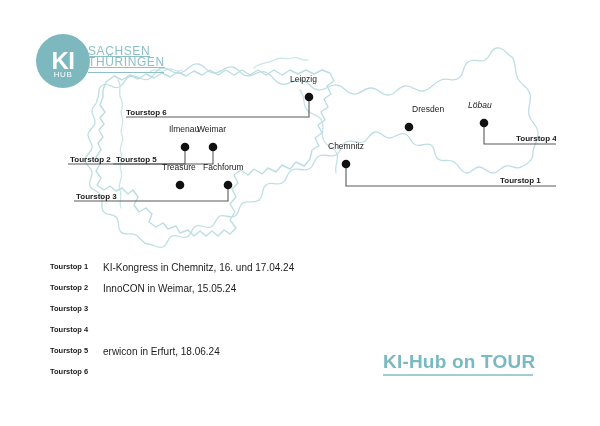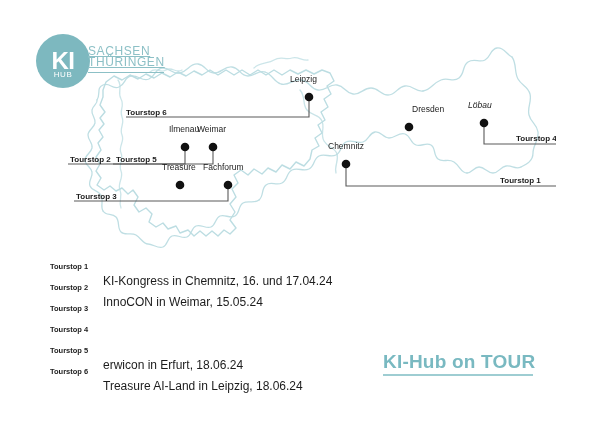--- a/index.html
+++ b/index.html
@@ -120,22 +120,22 @@
     left: 0;
     top: 0;
     font-size: 7.5px;
     font-weight: bold;
     color: #1c1c1c;
     white-space: nowrap;
   }
   .legend-val {
     position: absolute;
     left: 53px;
-    top: 12px;
-    font-size: 12px;
+    top: 0;
+    font-size: 10px;
     color: #1c1c1c;
     white-space: nowrap;
   }
 
   
   #tagline {
     position: absolute;
     left: 383px;
     top: 351px;
     color: #79b9c1;
@@ -325,20 +325,19 @@
     </div>
     <div class="legend-row">
       <div class="legend-key">Tourstop 4</div>
     </div>
     <div class="legend-row">
       <div class="legend-key">Tourstop 5</div>
       <div class="legend-val">erwicon in Erfurt, 18.06.24</div>
     </div>
     <div class="legend-row">
       <div class="legend-key">Tourstop 6</div>
-      <div class="legend-val">Treasure AI-Land in Leipzig, 18.06.24</div>
     </div>
   </div>
 
   <div id="tagline">KI-Hub on TOUR</div>
   <div id="tagline-rule"></div>
 
 </div>
 
 </body></html>

